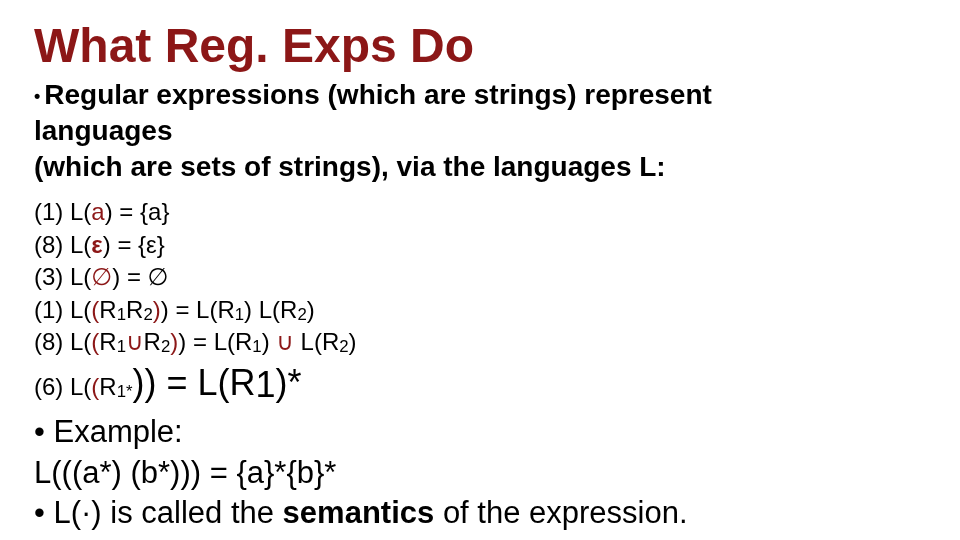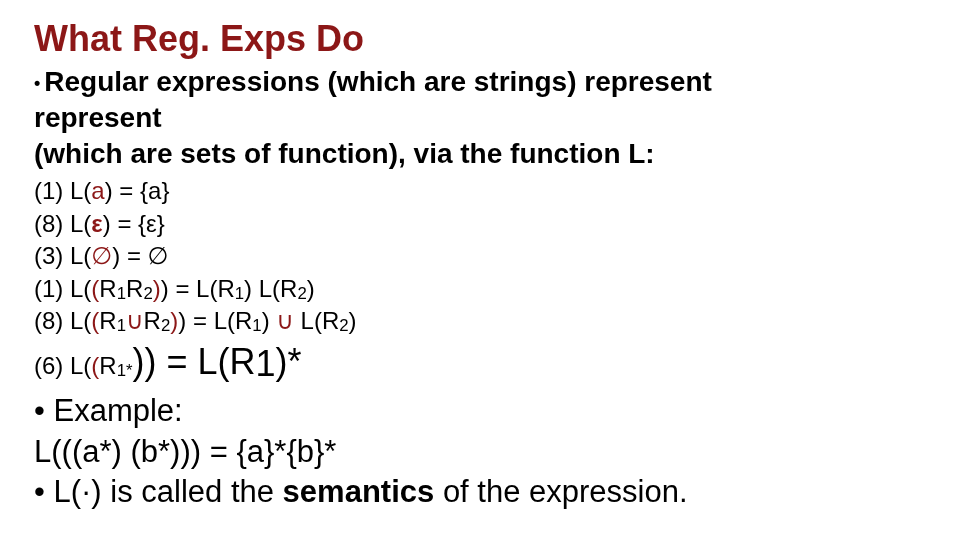--- a/index.html
+++ b/index.html
@@ -12,39 +12,39 @@
     color: #000000;
     overflow: hidden;
   }
   .slide {
     box-sizing: border-box;
     padding: 18px 34px 0 34px;
   }
   .title {
     color: #8c1717;
     font-weight: bold;
-    font-size: 36px;
+    font-size: 48px;
     margin: 0 0 4px 0;
     letter-spacing: 0px;
   }
   .lead {
     font-size: 28px;
     line-height: 1.28;
     margin: 0 0 2px 0;
     font-weight: bold;
   }
   .lead .bullet-dot {
     font-size: 18px;
     vertical-align: 2px;
     margin-right: 4px;
   }
   .rules {
     font-size: 24px;
     line-height: 1.35;
-    margin-top: 4px;
+    margin-top: 12px;
   }
   .rules div {
     white-space: nowrap;
   }
   .accent {
     color: #8c1717;
   }
   .sub {
     font-size: 0.7em;
     vertical-align: -2px;
@@ -65,22 +65,22 @@
 <body>
 
 <div class="slide">
 
   <h1 class="title">What Reg. Exps Do</h1>
 
   <div class="lead">
     <div>
       <span class="bullet-dot">•</span><span>Regular expressions (which are strings) represent</span>
     </div>
-    <div>represent</div>
-    <div>(which are sets of function), via the function L:</div>
+    <div>languages</div>
+    <div>(which are sets of strings), via the languages L:</div>
   </div>
 
   <div class="rules">
     <div>
       <span>(1) L(</span><span class="accent">a</span><span>) = {a}</span>
     </div>
     <div>
       <span>(8) L(</span><span class="accent bold">ε</span><span>) = {ε}</span>
     </div>
     <div>

